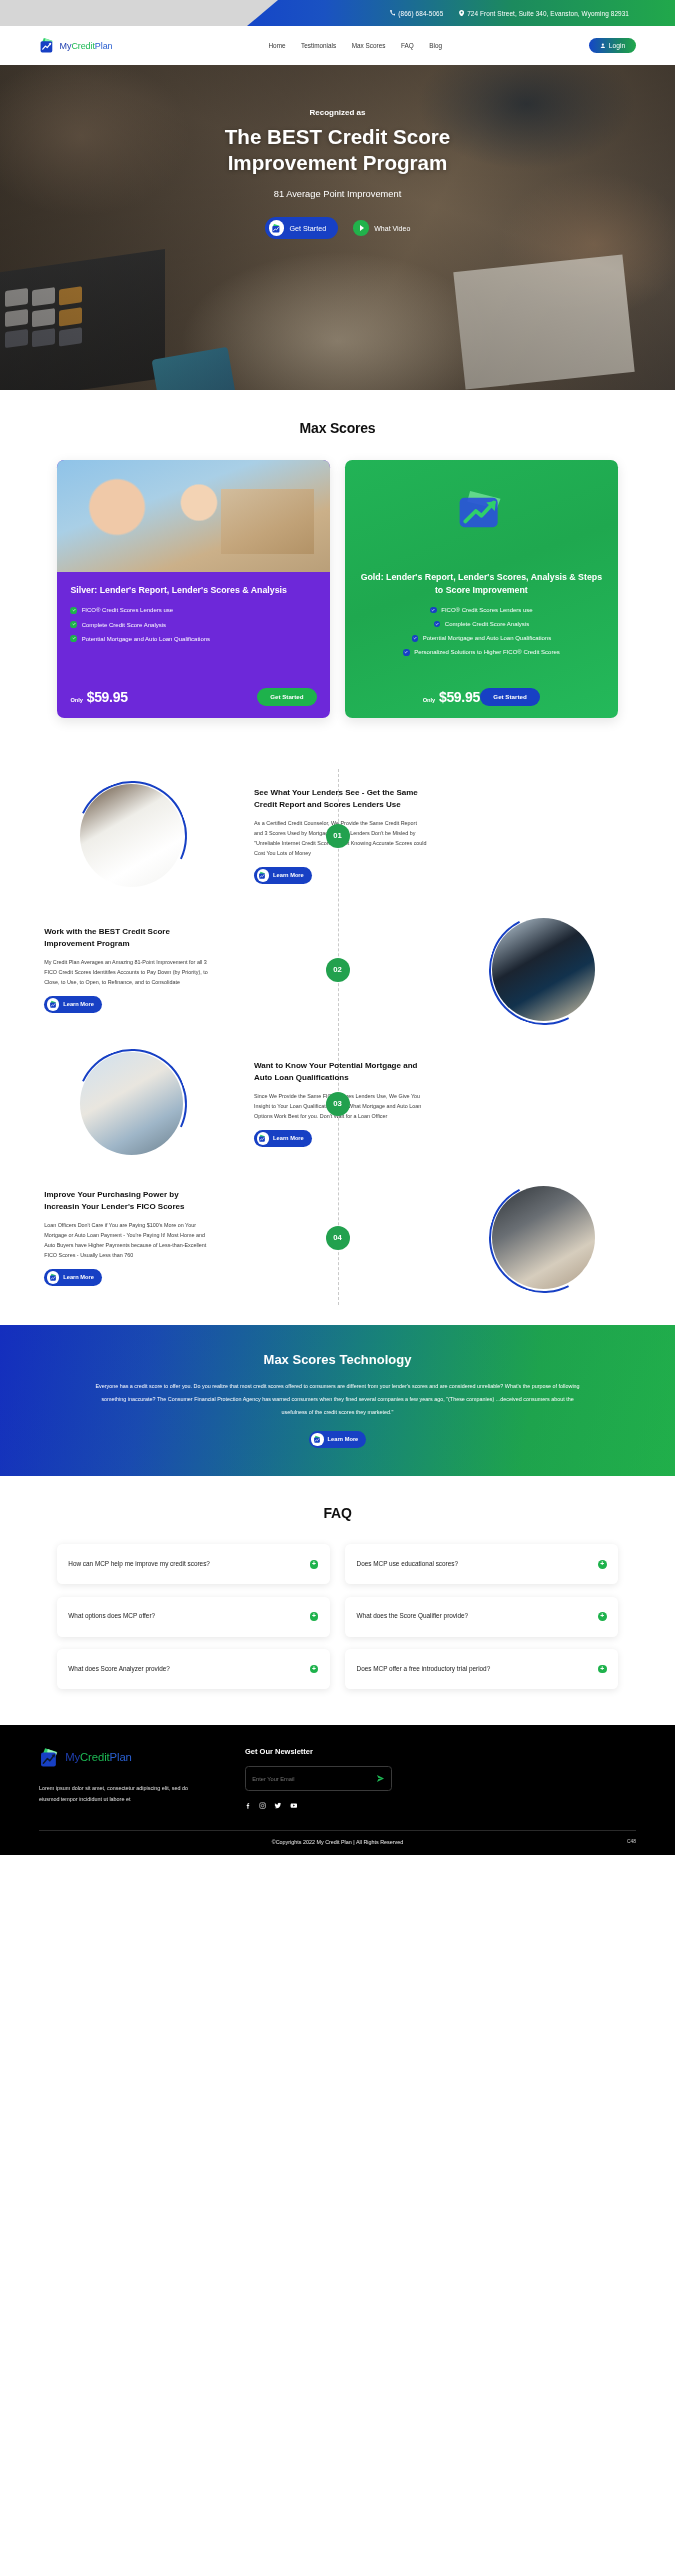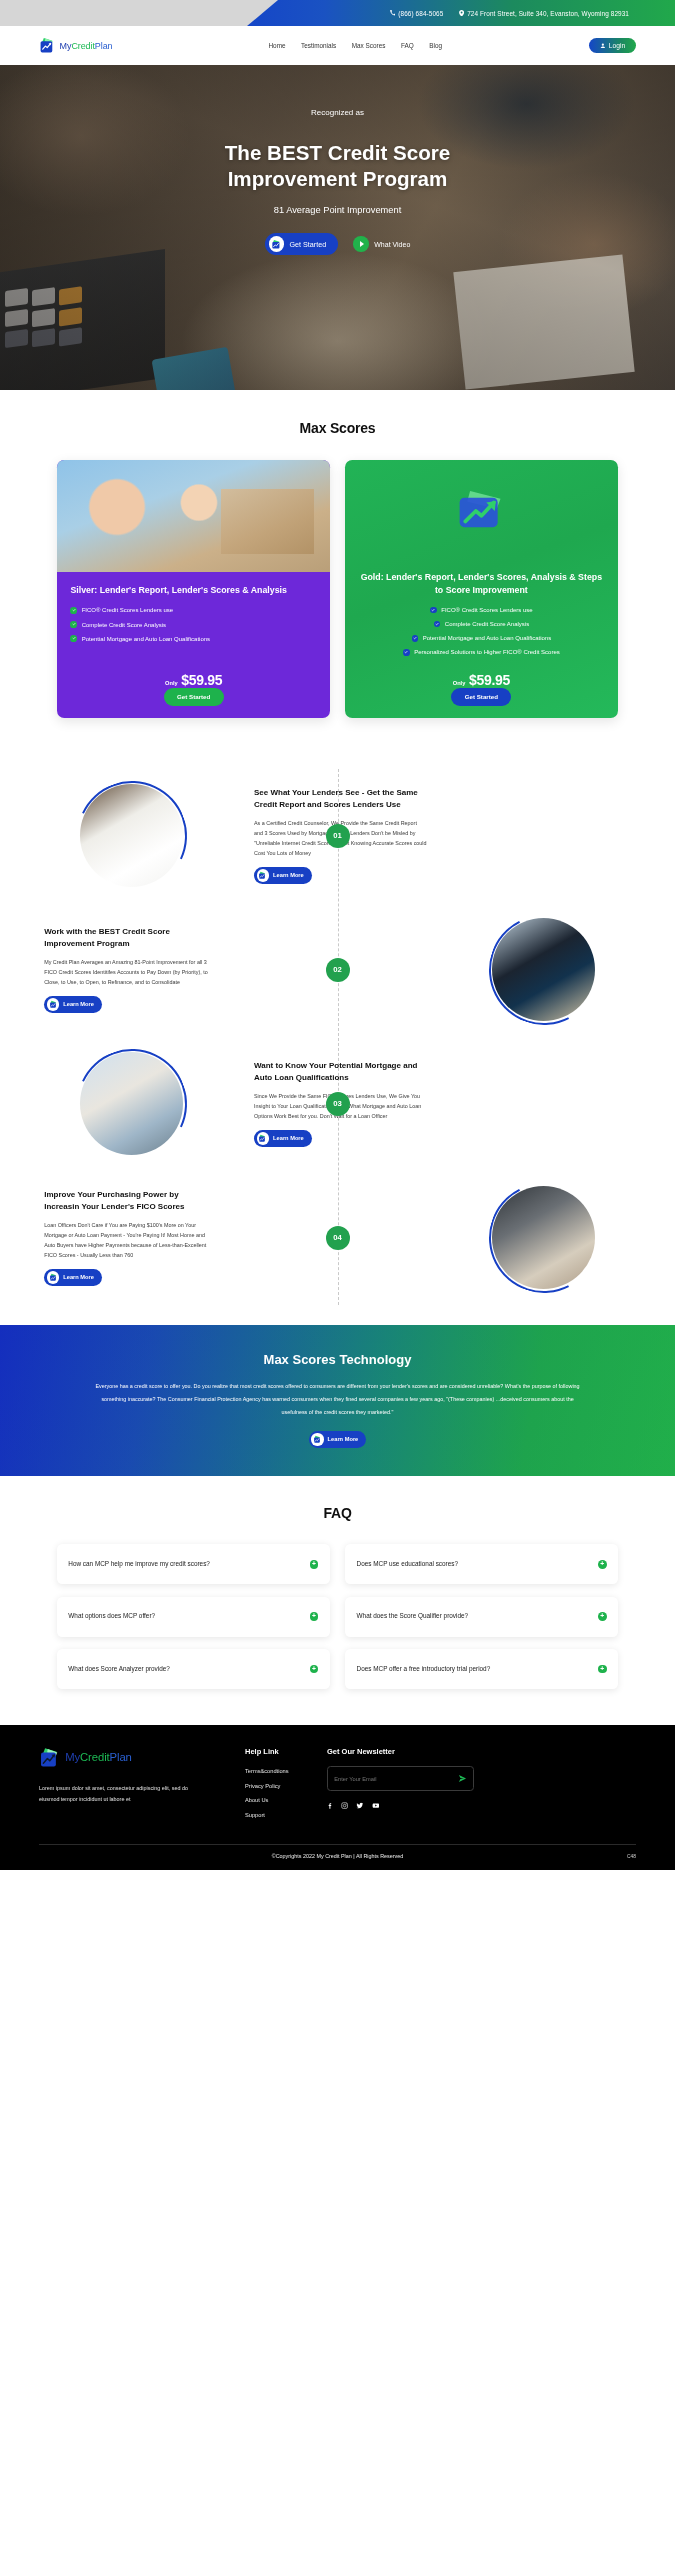--- a/index.html
+++ b/index.html
@@ -122,21 +122,21 @@
   .hero-card {
     position:absolute; left: 155px; bottom: -10.3px; width: 77px; height: 47px;
     background: linear-gradient(135deg,#3aa6c9,#2e7fa8); border-radius:4.1px; transform: rotate(-10deg);
   }
   .hero-content {
     position: relative;
     text-align: center;
     padding-top: 43px;
     color: #fff;
   }
-  .hero-kicker { font-size: 8px; font-weight: 400; margin-bottom: 23px; }
+  .hero-kicker { font-size: 8px; font-weight: 700; margin-bottom: 7px; }
   .hero-title {
     font-size: 20.6px; font-weight: 700; line-height: 1.26;
     max-width: 412px; margin: 0 auto;
     text-shadow: 0 1px 4.1px rgba(0,0,0,.35);
   }
   .hero-sub { font-size: 9.3px; margin-top: 13.4px; font-weight: 500; }
   .hero-btns { margin-top: 17.5px; display: flex; justify-content: center; align-items: center; gap: 15.5px; }
   .btn-pill {
     display: inline-flex; align-items: center; gap: 5.2px;
     background: #1740c4; color: #fff; border: none; border-radius: 12.4px;
@@ -208,21 +208,21 @@
   }
   .chk {
     flex: 0 0 auto; width: 6.7px; height: 6.7px; border-radius: 50%;
     display:inline-flex; align-items:center; justify-content:center; margin-top:0.5px;
   }
   .chk-green { background: #1eb24c; }
   .chk-blue { background: #1740c4; }
   .chk svg { display:block; }
   .card-foot {
     margin-top: auto; padding-top: 9.3px;
-    display: flex; align-items: center; justify-content: space-between; flex-direction: column;
+    display: flex; align-items: center; justify-content: space-between;
   }
   .price-wrap { display: flex; align-items: baseline; gap: 3.6px; }
   .price-only { font-size: 5.7px; font-weight: 600; }
   .price-amt { font-size: 14px; font-weight: 700; letter-spacing: -0.3px; }
   .cta-green {
     background:#1eb24c; color:#fff; border:none; border-radius:10.3px;
     padding:5.2px 13.4px; font-size:6.2px; font-weight:700; cursor:pointer;
   }
   .cta-blue {
     background:#1740c4; color:#fff; border:none; border-radius:10.3px;
@@ -730,29 +730,20 @@
             </svg>
           </span>
           <span class="brand-text">
             <span class="bt-my">My</span><span class="bt-credit">Credit</span><span class="bt-plan">Plan</span>
           </span>
         </div>
         <div class="f-about">Lorem ipsum dolor sit amet, consectetur adipiscing elit, sed do eiusmod tempor incididunt ut labore et</div>
       </div>
 
 
-      <div class="fcol">
-        <div class="f-h">Help Link</div>
-        <ul class="f-links">
-          <li><a href="#">Terms&amp;condtions</a></li>
-          <li><a href="#">Privacy Policy</a></li>
-          <li><a href="#">About Us</a></li>
-          <li><a href="#">Support</a></li>
-        </ul>
-      </div>
 
       <div class="fcol-wide">
         <div class="f-h">Get Our Newsletter</div>
         <div class="news-input">
           <input type="text" placeholder="Enter Your Email" style="">
           <button class="send-btn">
             <span>
               <svg width="8.8" height="8.8" viewBox="0 0 24 24" fill="#1db954">
                   <path d="M2.5 21.5 22 12 2.5 2.5l4.1 8.1 9.4 1.4-9.4 1.4z"></path>
                 </svg>

